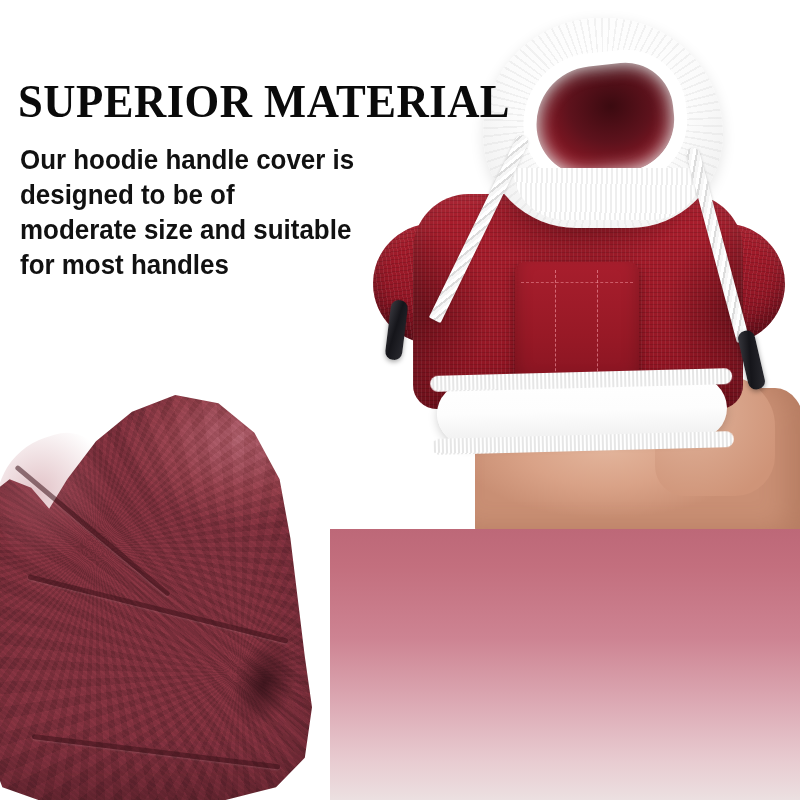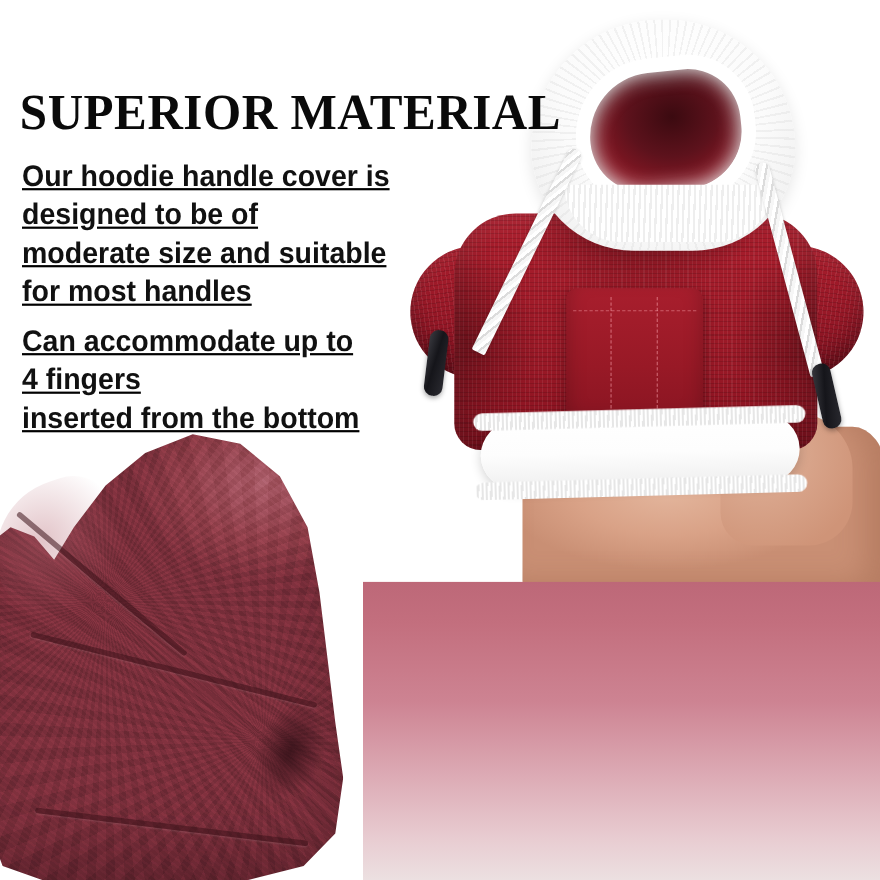--- a/index.html
+++ b/index.html
@@ -35,21 +35,21 @@
     z-index: 40;
   }
 
   
   .copy-left {
     position: absolute;
     left: 20px; top: 143px;
     width: 360px;
     z-index: 40;
   }
-  .copy-left .para { margin: 0 0 10px 0; text-decoration: underline; }
+  .copy-left .para { margin: 0 0 10px 0; }
   .copy-left .line {
     font-family: "Liberation Sans", sans-serif;
     font-weight: 700;
     font-size: 27px;
     line-height: 35px;
     color: #111111;
     white-space: nowrap;
     transform: scaleX(0.96);
     transform-origin: left center;
   }
@@ -438,20 +438,15 @@
 
   <div class="headline">SUPERIOR MATERIAL</div>
 
   <div class="copy-left">
     <div class="para">
       <div class="line">Our hoodie handle cover is</div>
       <div class="line">designed to be of</div>
       <div class="line">moderate size and suitable</div>
       <div class="line">for most handles</div>
     </div>
-    <div class="para">
-      <div class="line">Can accommodate up to</div>
-      <div class="line">4 fingers</div>
-      <div class="line">inserted from the bottom</div>
-    </div>
   </div>
 
 </div>
 
 </body></html>

